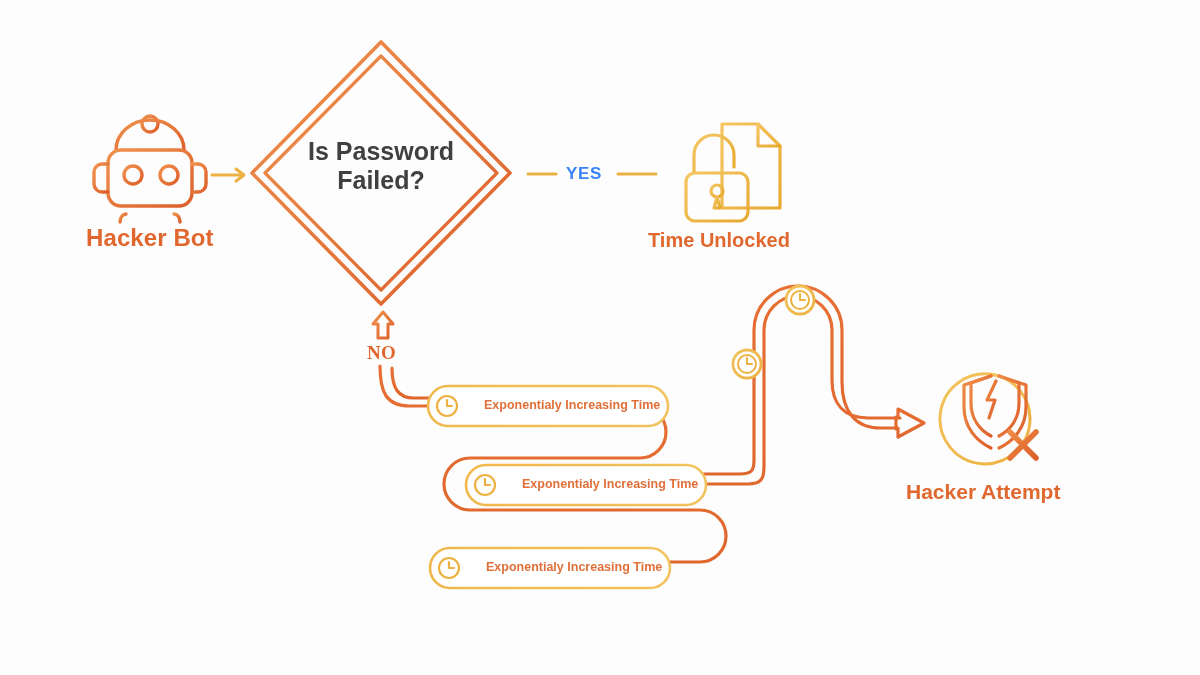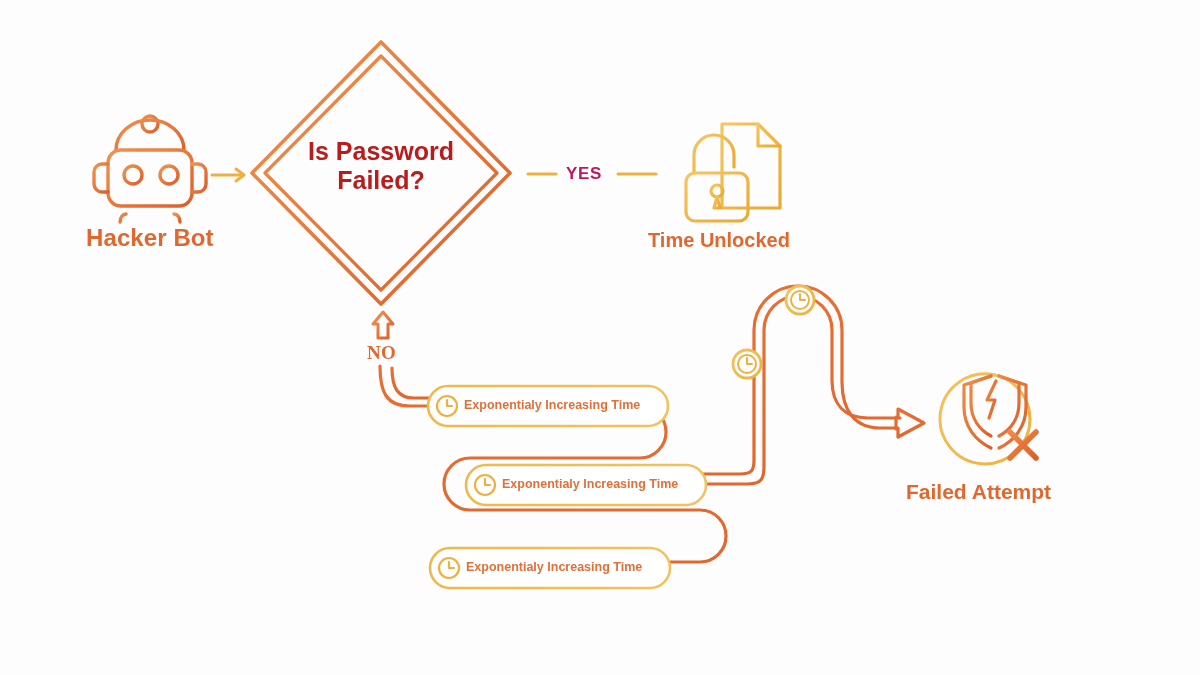--- a/index.html
+++ b/index.html
@@ -34,26 +34,26 @@
     font-size: 24px;
     color: #e0672e;
     letter-spacing: .1px;
   }
   .lbl-diamond {
     left: 276px; top: 137px;
     width: 210px;
     text-align: center;
     font-size: 25px;
     line-height: 29px;
-    color: #b91c1c;
+    color: #404040;
   }
   .lbl-yes {
     left: 566px; top: 164px;
     font-size: 17px;
-    color: #be185d;
+    color: #3b82f6;
     letter-spacing: .6px;
   }
   .lbl-file {
     left: 648px; top: 229px;
     font-size: 20px;
     color: #e0672e;
   }
   .lbl-no {
     left: 367px; top: 342px;
     font-size: 19px;
@@ -66,20 +66,21 @@
     font-size: 21px;
     color: #e0672e;
   }
   .pill-text {
     position: absolute;
     font-size: 12.5px;
     font-weight: bold;
     white-space: nowrap;
     color: #e0703a;
     user-select: none;
+    margin-left: 20px;
   }
   .pt1 { left: 464px; top: 398px; }
   .pt2 { left: 502px; top: 477px; }
   .pt3 { left: 466px; top: 560px; }
 </style>
 </head>
 <body>
 
 <div id="stage">
 
@@ -270,19 +271,19 @@
     <div>Is Password</div>
     <div>Failed?</div>
   </div>
 
   <div class="lbl lbl-yes">YES</div>
 
   <div class="lbl lbl-file">Time Unlocked</div>
 
   <div class="lbl lbl-no">NO</div>
 
-  <div class="lbl lbl-failed">Failed Attempt</div>
+  <div class="lbl lbl-failed">Hacker Attempt</div>
 
   <div class="pill-text pt1">Exponentialy Increasing Time</div>
   <div class="pill-text pt2">Exponentialy Increasing Time</div>
   <div class="pill-text pt3">Exponentialy Increasing Time</div>
 
 </div>
 
 </body></html>

